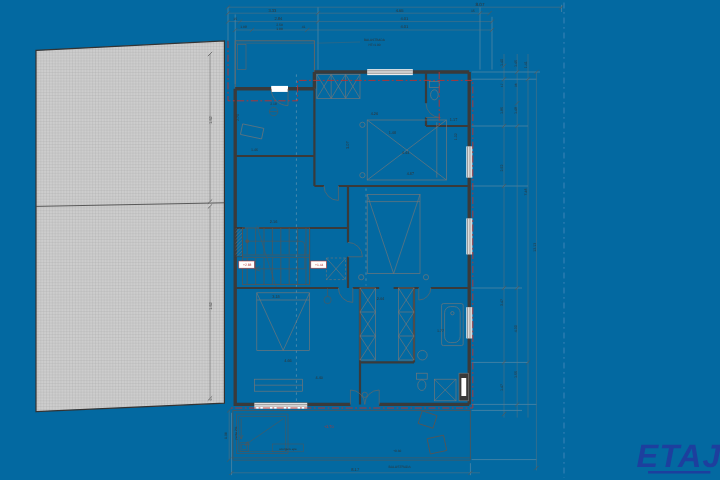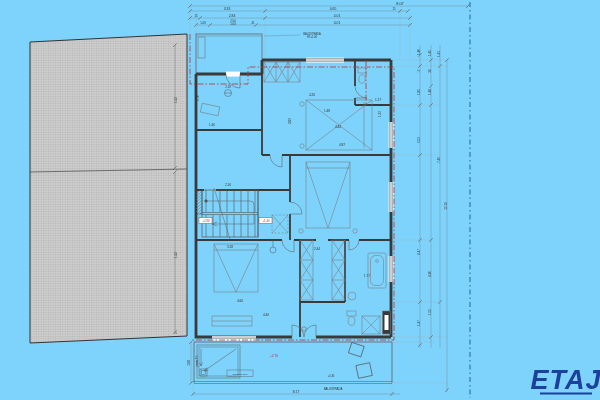--- a/index.html
+++ b/index.html
@@ -1,20 +1,20 @@
 <!DOCTYPE html>
 <html style="--accent-blue: #1d3f9e; --marker-red: #b23434; --property-blue: #2b7bb0; --wall: #3a3a3a;"><head>
 <meta charset="utf-8">
 <style>
   :root{
     --accent-blue:#1d3f9e; --marker-red:#b23434; --property-blue:#2b7bb0;
     --wall:#3a3a3a; --thin:#666; --faint:#999;
   }
   html,body{margin:0;padding:0;background:#fff;}
-  .sheet{position:relative;width:600px;height:400px;background:#7dd3fc;overflow:hidden;
+  .sheet{position:relative;width:600px;height:400px;background:#0369a1;overflow:hidden;
          font-family:"Liberation Sans",sans-serif;}
   svg{position:absolute;left:0;top:0;}
   text{font-family:"Liberation Sans",sans-serif;}
   .etaj{font-weight:bold;font-style:italic;letter-spacing:1px;}
 </style>
 </head>
 <body>
 
 <div class="sheet">
 <svg width="600" height="400" viewBox="0 0 600 400">

